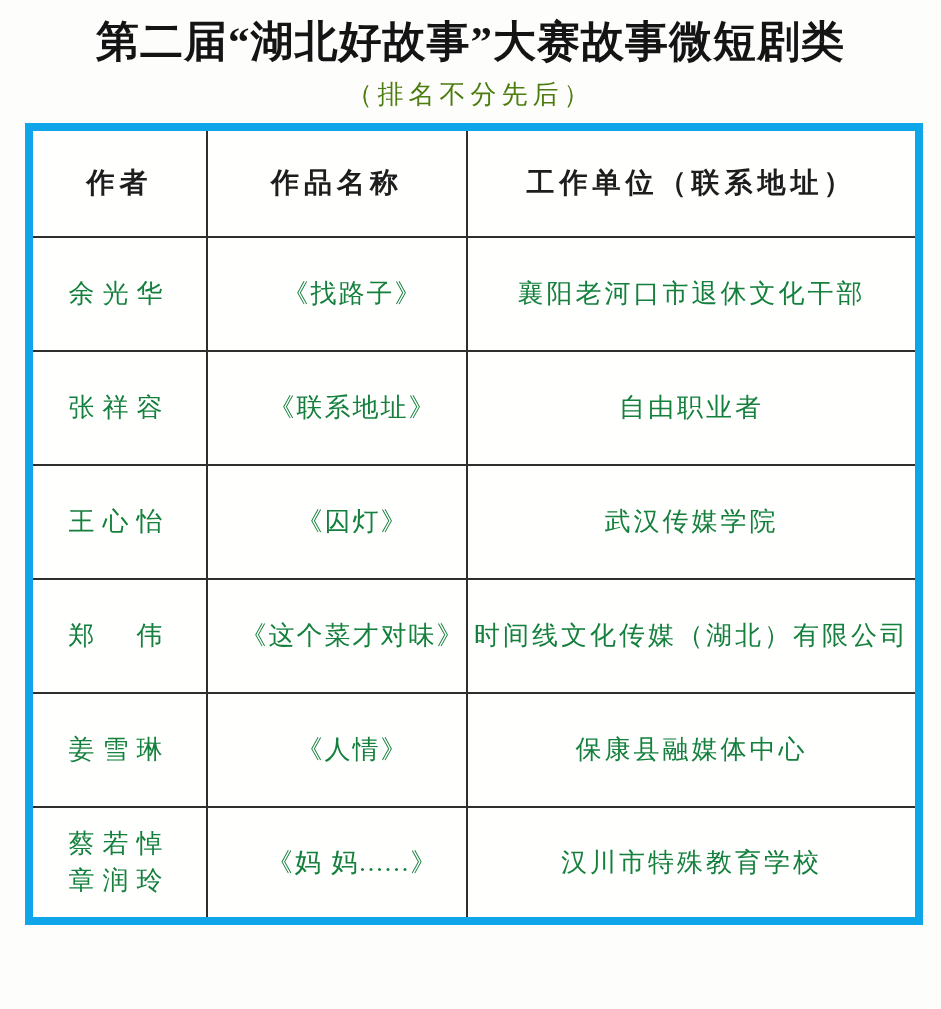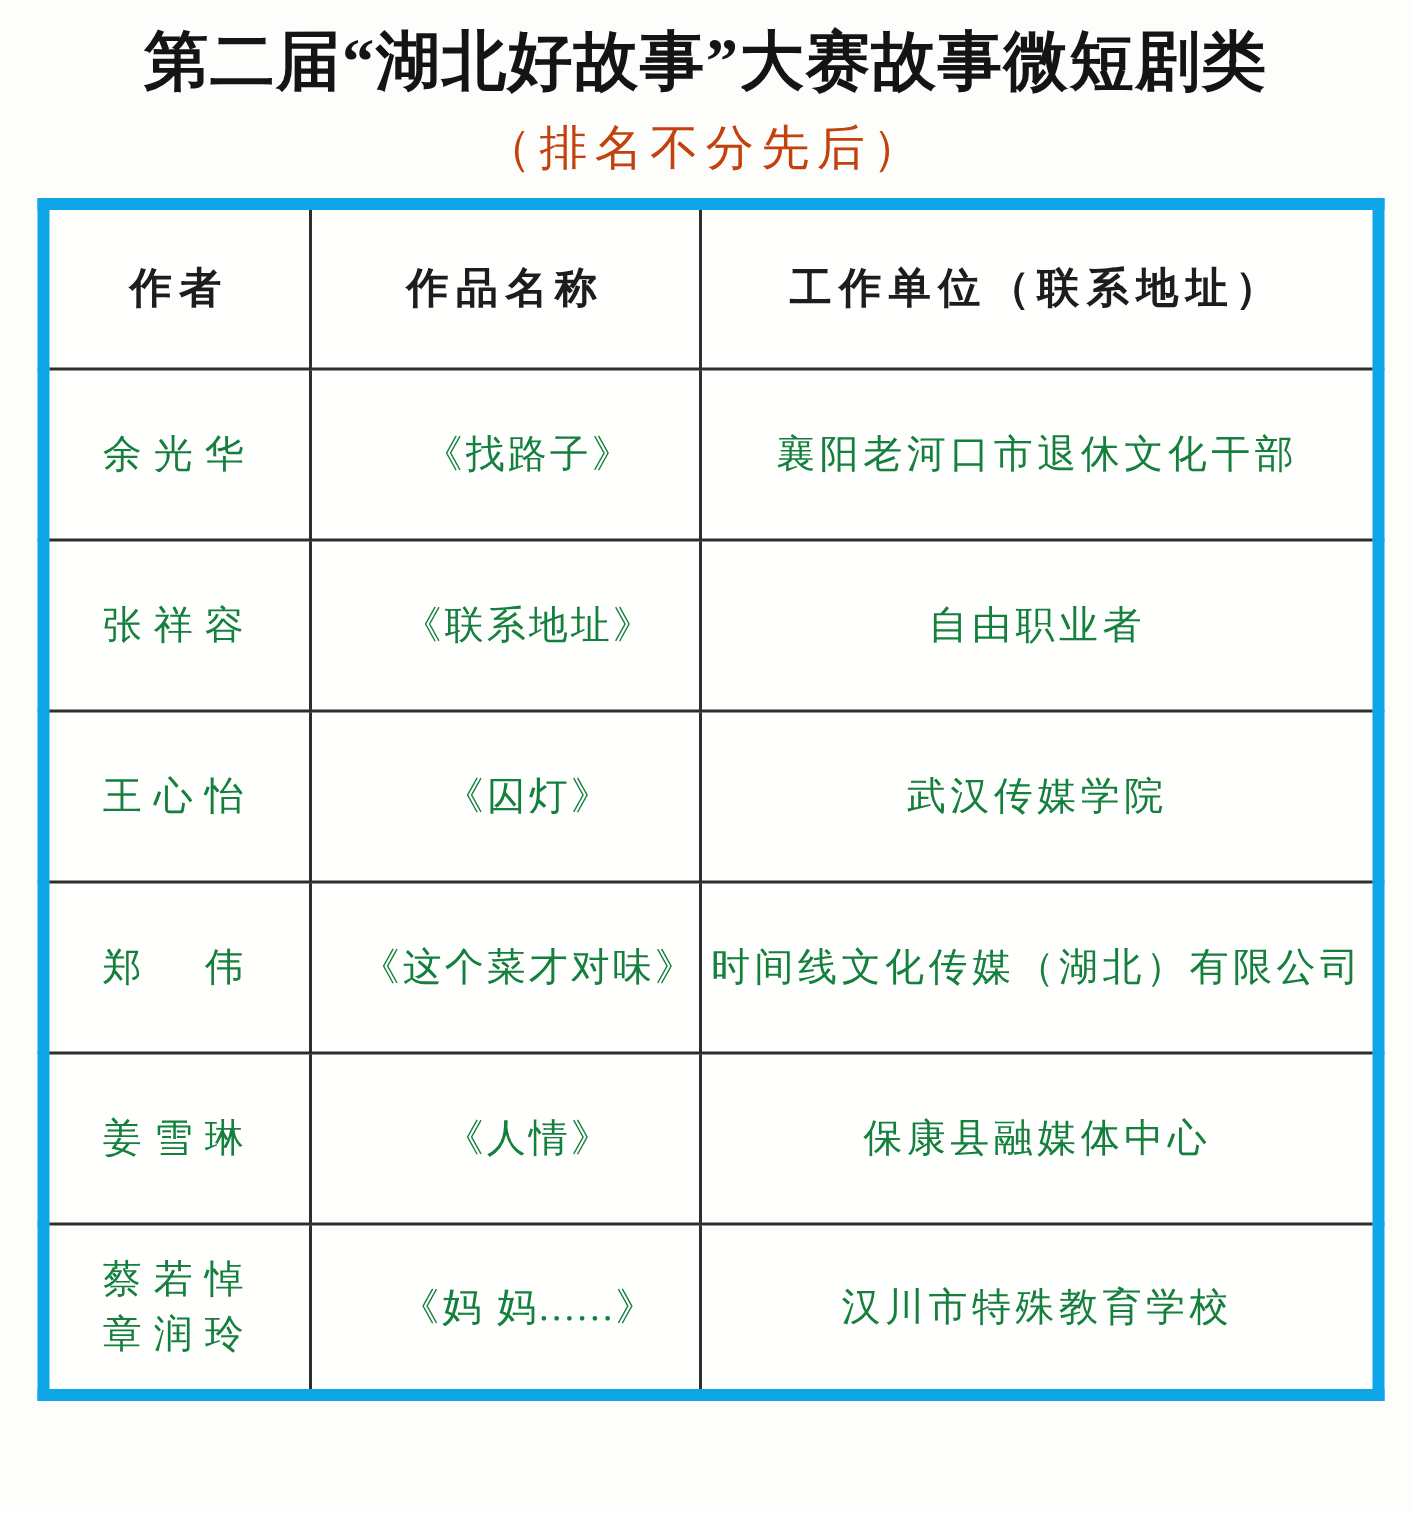--- a/index.html
+++ b/index.html
@@ -28,23 +28,23 @@
     font-size: 43px;
     font-weight: bold;
     line-height: 1.30;
     letter-spacing: 1px;
     color: #141414;
     font-family: "Liberation Serif", serif;
   }
 
   .subtitle {
     margin-top: 7px;
-    font-size: 32px;
+    font-size: 26px;
     letter-spacing: 5px;
-    color: #c2410c;
+    color: #4d7c0f;
   }
 
   table.roster {
     margin: 11px 0 0 25px;
     width: 890px;
     border-collapse: collapse;
     table-layout: fixed;
     background: #fffffe;
     border: 8px solid #0ea5e9;
   }

